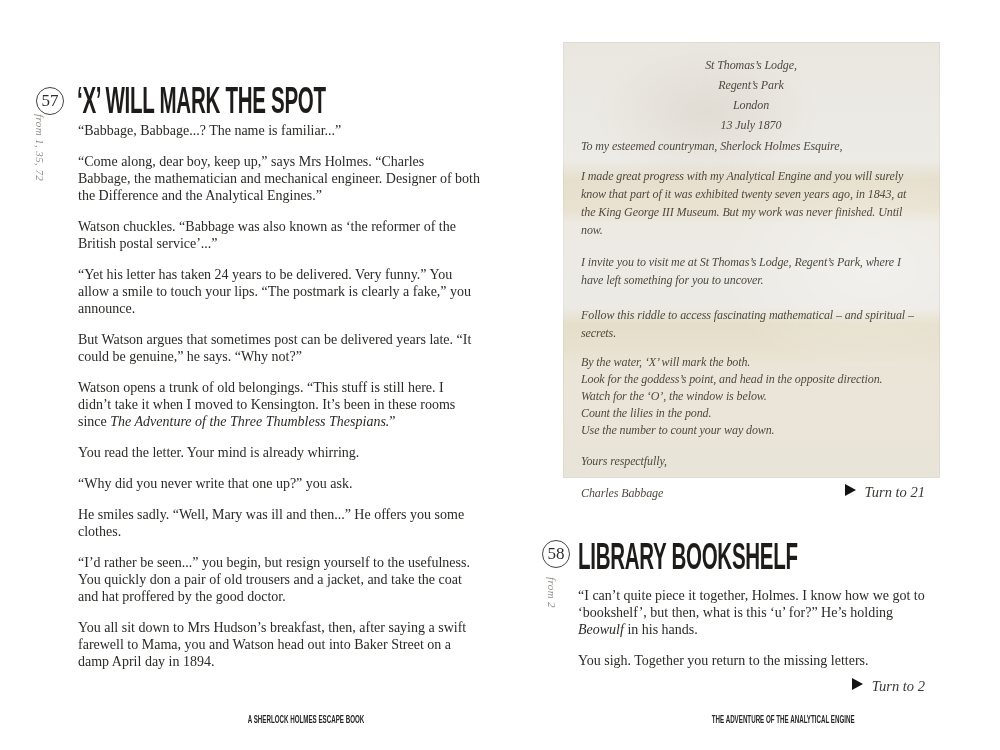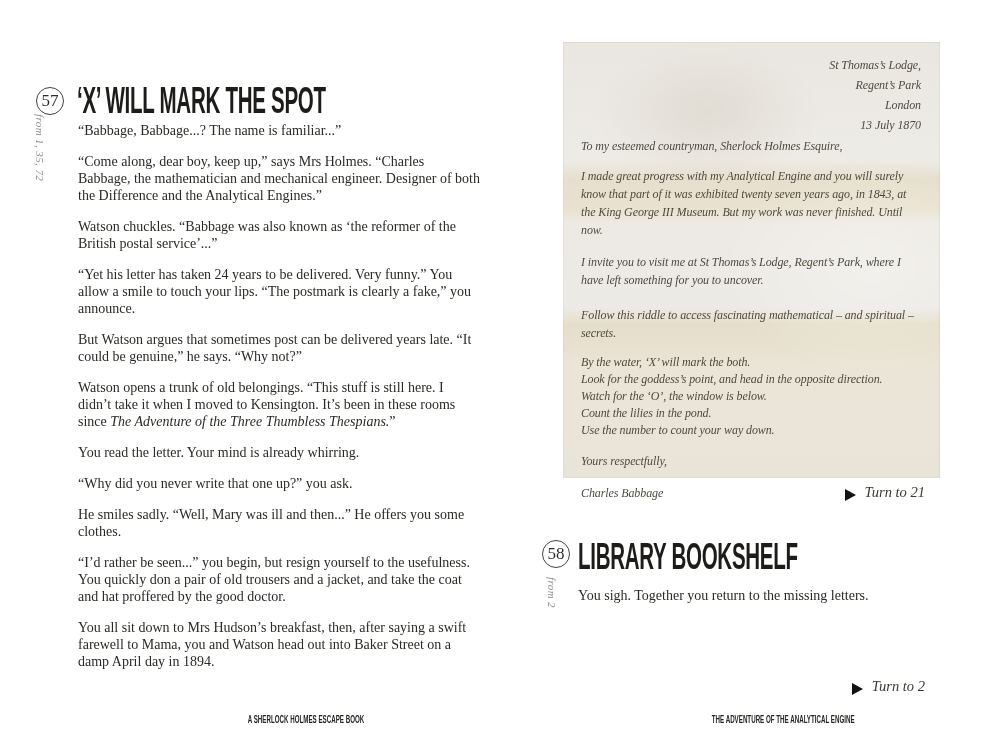--- a/index.html
+++ b/index.html
@@ -51,31 +51,31 @@
       linear-gradient(180deg,
         #eae7e1 0%, #edebe6 27%,
         #e6dfcd 31.5%, #e9e2d1 38.5%,
         #edeae4 41.5%,
         #eceae5 61%,
         #e5deca 64.8%, #e8e1d0 70.5%,
         #eae5d7 74%,
         #e9e4d8 100%);
     border:1px solid rgba(120,110,90,0.08);
   }
-  .letter .address { text-align:right; line-height:20px; margin:0 2px 2px 0; }
+  .letter .address { text-align:center; line-height:20px; margin:0 2px 2px 0; }
   .letter .salutation { margin:0 0 12px 0; }
   .letter p.lp { margin:0 0 14px 0; }
   .letter p.lp2 { margin:0 0 17px 0; }
   .letter p.lp3 { margin:0 0 12px 0; }
   .letter .riddle { line-height:17px; margin:0 0 13px 0; }
   .letter .riddle div { white-space:nowrap; }
   .letter .closing { margin:0 0 14px 0; }
   
   .turnto {
-    position:absolute; display:flex; align-items:flex-end; gap:9px;
+    position:absolute; display:flex; align-items:flex-start; gap:9px;
     font-style:italic; font-size:14.5px; color:#3a3833; cursor:pointer;
   }
   #turnto21 { top:484px; right:75px; }
   #turnto2  { top:678px; right:75px; }
   .tri {
     width:0; height:0; border-left:11px solid #131313;
     border-top:6px solid transparent; border-bottom:6px solid transparent;
   }
   
   .runfooter {
@@ -141,20 +141,23 @@
   <div class="turnto" id="turnto21">
     <span class="tri"></span>
     <span>Turn to 21</span>
   </div>
 
   <div class="badge" id="badge58">58</div>
   <h1 class="entry-title" id="title58">LIBRARY BOOKSHELF</h1>
   <div class="vlabel" id="vlabel58">from 2</div>
 
   <div class="bodytext" id="body58">
+    <p>
+      <span>“I can’t quite piece it together, Holmes. I know how we got to ‘bookshelf’, but then, what is this ‘u’ for?” He’s holding </span><em>Beowulf</em><span> in his hands.</span>
+    </p>
     <p>You sigh. Together you return to the missing letters.</p>
   </div>
 
   <div class="turnto" id="turnto2">
     <span class="tri"></span>
     <span>Turn to 2</span>
   </div>
 
   <div class="runfooter" id="footerR">
     <span>THE ADVENTURE OF THE ANALYTICAL ENGINE</span>

